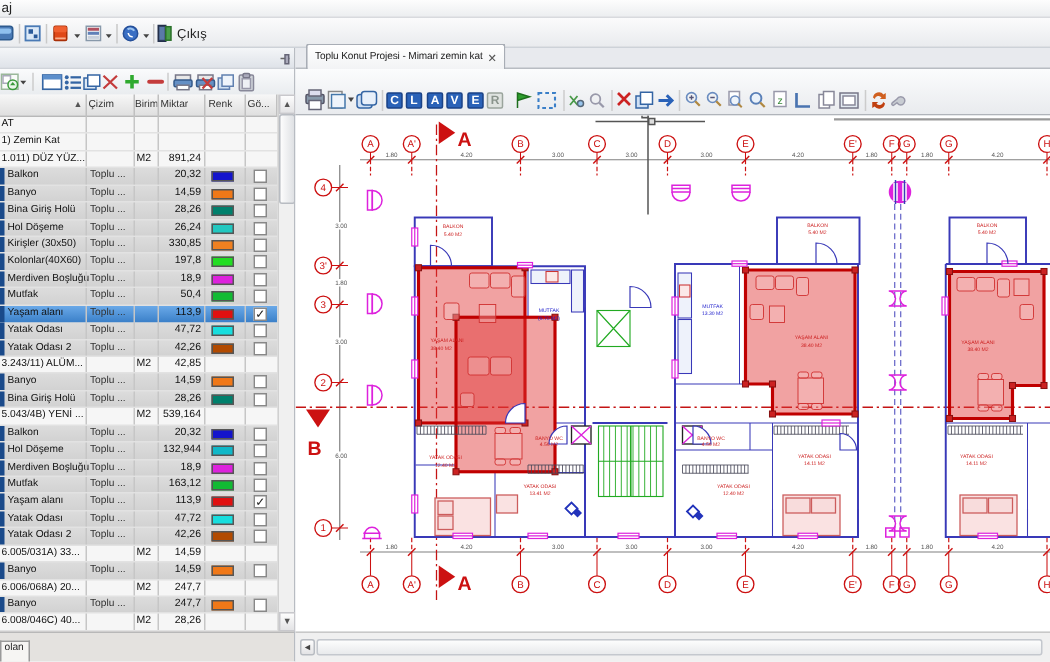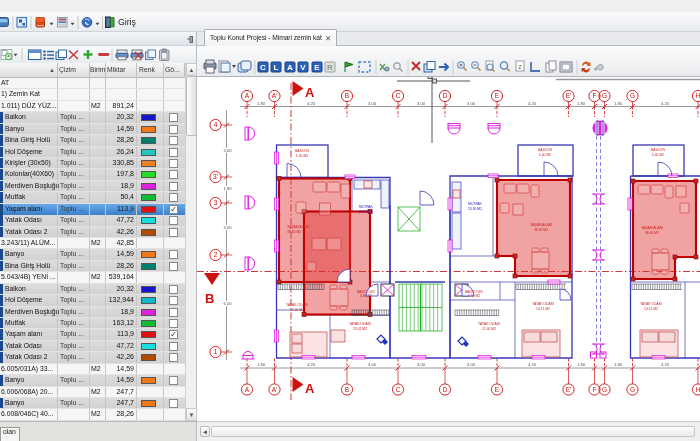--- a/index.html
+++ b/index.html
@@ -1,20 +1,23 @@
 <!DOCTYPE html>
 <html><head><meta charset="utf-8">
 <style>
 *{margin:0;padding:0;box-sizing:border-box;}
 html,body{width:700px;height:441px;overflow:hidden;font-family:"Liberation Sans",sans-serif;background:#f0f0f0;}
 .abs{position:absolute;}
 #root{position:relative;width:700px;height:441px;}
 </style></head><body>
 <div id="root">
 
+<div class="abs" style="left:0;top:0;width:700px;height:12px;background:linear-gradient(#fdfdfd,#eceef0);border-bottom:1px solid #d8dade;">
+ <span class="abs" style="left:1px;top:0px;font-size:9px;color:#222;">aj</span>
+</div>
 <div class="abs" style="left:0;top:12px;width:700px;height:20px;background:linear-gradient(#fbfbfc,#e9ebee);border-bottom:1px solid #cdd2d8;"></div>
 
 <svg class="abs" style="left:0;top:13px;" width="160" height="19" viewBox="0 0 160 19">
  <rect x="-2" y="4.5" width="10.5" height="9" rx="2" fill="#4a7ab5" stroke="#2d5a8e"></rect>
  <rect x="-1" y="6" width="8.5" height="3.5" rx="1.5" fill="#8fc0ee"></rect>
  <line x1="13" y1="3" x2="13" y2="16" stroke="#c9c9c9"></line>
  <rect x="17" y="4.5" width="9.5" height="9.5" fill="#dce9f7" stroke="#4a7ab5" stroke-width="1.2"></rect>
  <rect x="19" y="6.5" width="3" height="3" fill="#2a5a9a"></rect>
  <rect x="22.5" y="10" width="2.5" height="2.5" fill="#2a5a9a"></rect>
  <line x1="31" y1="3" x2="31" y2="16" stroke="#c9c9c9"></line>
@@ -34,21 +37,21 @@
  <path d="M85 6.5 a3.5 3.5 0 0 1 4.5 1" stroke="#9cc4f0" stroke-width="1.4" fill="none"></path>
  <path d="M88.5 11.5 a2.8 2.8 0 0 1 -3 -2.5" stroke="#fff" stroke-width="1.1" fill="none"></path>
  <path d="M95.5 9.8 l4 0 l-2 2.5 z" fill="#444"></path>
  <line x1="102.5" y1="3" x2="102.5" y2="16" stroke="#c9c9c9"></line>
  <g>
   <rect x="105.5" y="4" width="5" height="10.5" fill="#3a4a6a" stroke="#222f4a"></rect>
   <rect x="110.5" y="4.8" width="3.5" height="9" fill="#4aa04a" stroke="#2a702a"></rect>
   <rect x="106.3" y="5" width="3.4" height="8.5" fill="#5a7aa8"></rect>
  </g>
 </svg>
-<span class="abs" style="left:118px;top:17px;font-size:8.7px;color:#222;">Giriş</span>
+<span class="abs" style="left:118px;top:17px;font-size:8.7px;color:#222;">Çıkış</span>
 
 <div class="abs" style="left:0;top:32px;width:197px;height:409px;background:#eef0f3;border-right:1px solid #b8bcc2;">
  <div class="abs" style="left:0;top:0;width:196px;height:14px;background:linear-gradient(#f4f6f8,#dfe3e9);border-bottom:1px solid #d0d4da;">
    <svg class="abs" style="left:186px;top:3px" width="8" height="9" viewBox="0 0 8 9">
           <path d="M1 4 h4 M5 2 v5 M5 4 h2" stroke="#666" stroke-width="1" fill="none"></path>
           <rect x="4" y="1.5" width="2.5" height="6" fill="#aab" stroke="#667"></rect>
         </svg>
  </div>
  <div class="abs" style="left:0;top:14px;width:196px;height:17px;background:linear-gradient(#fafbfc,#e9ecef);">
 

